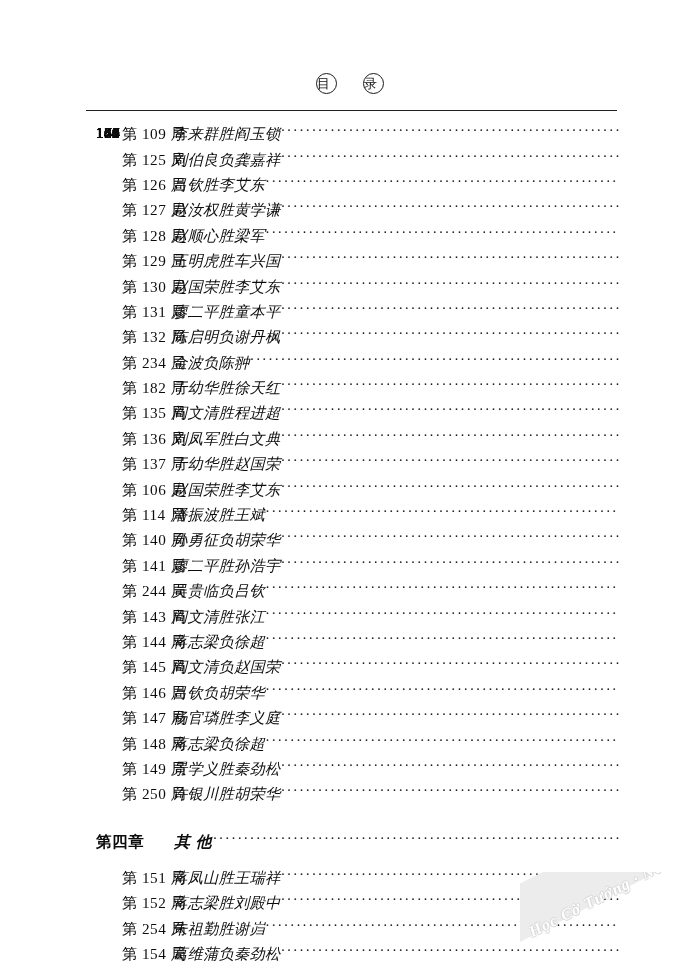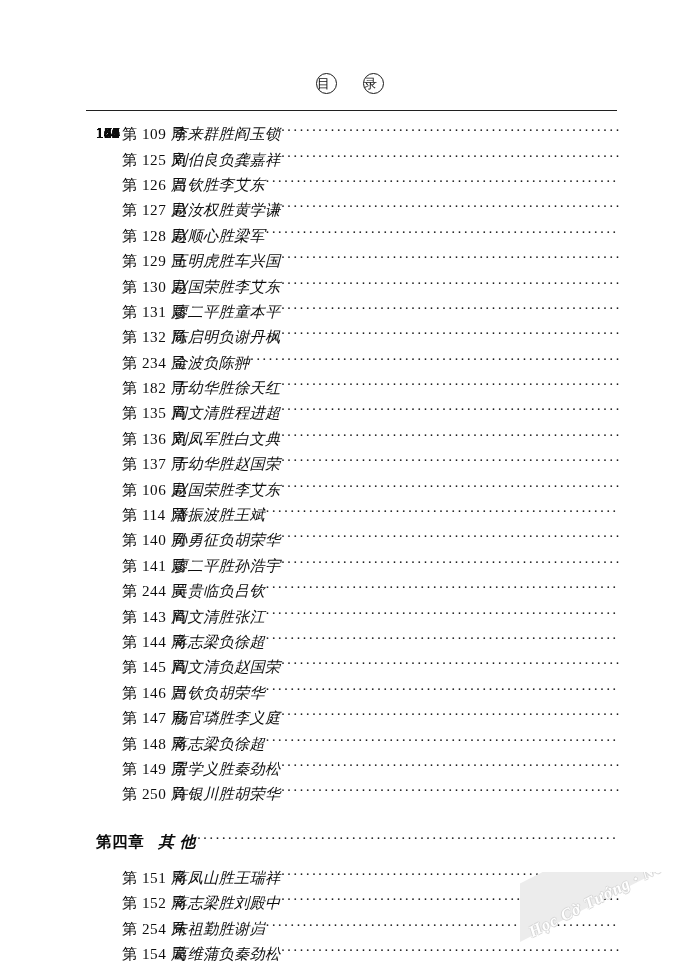--- a/index.html
+++ b/index.html
@@ -119,21 +119,21 @@
   
   .row.chapter {
     font-weight: bold;
     margin-top: 22px;
     height: 28px;
     font-size: 15.6px;
   }
   .row.chapter .num {
     width: auto;
     padding-left: 10px;
-    margin-right: 0;
+    margin-right: 16px;
   }
   .row.chapter .title {
     letter-spacing: 1px;
     padding-left: 14px;
   }
   .row.chapter .leader::after {
     font-weight: normal;
   }
   .row.chapter .page { font-weight: bold; }
 

